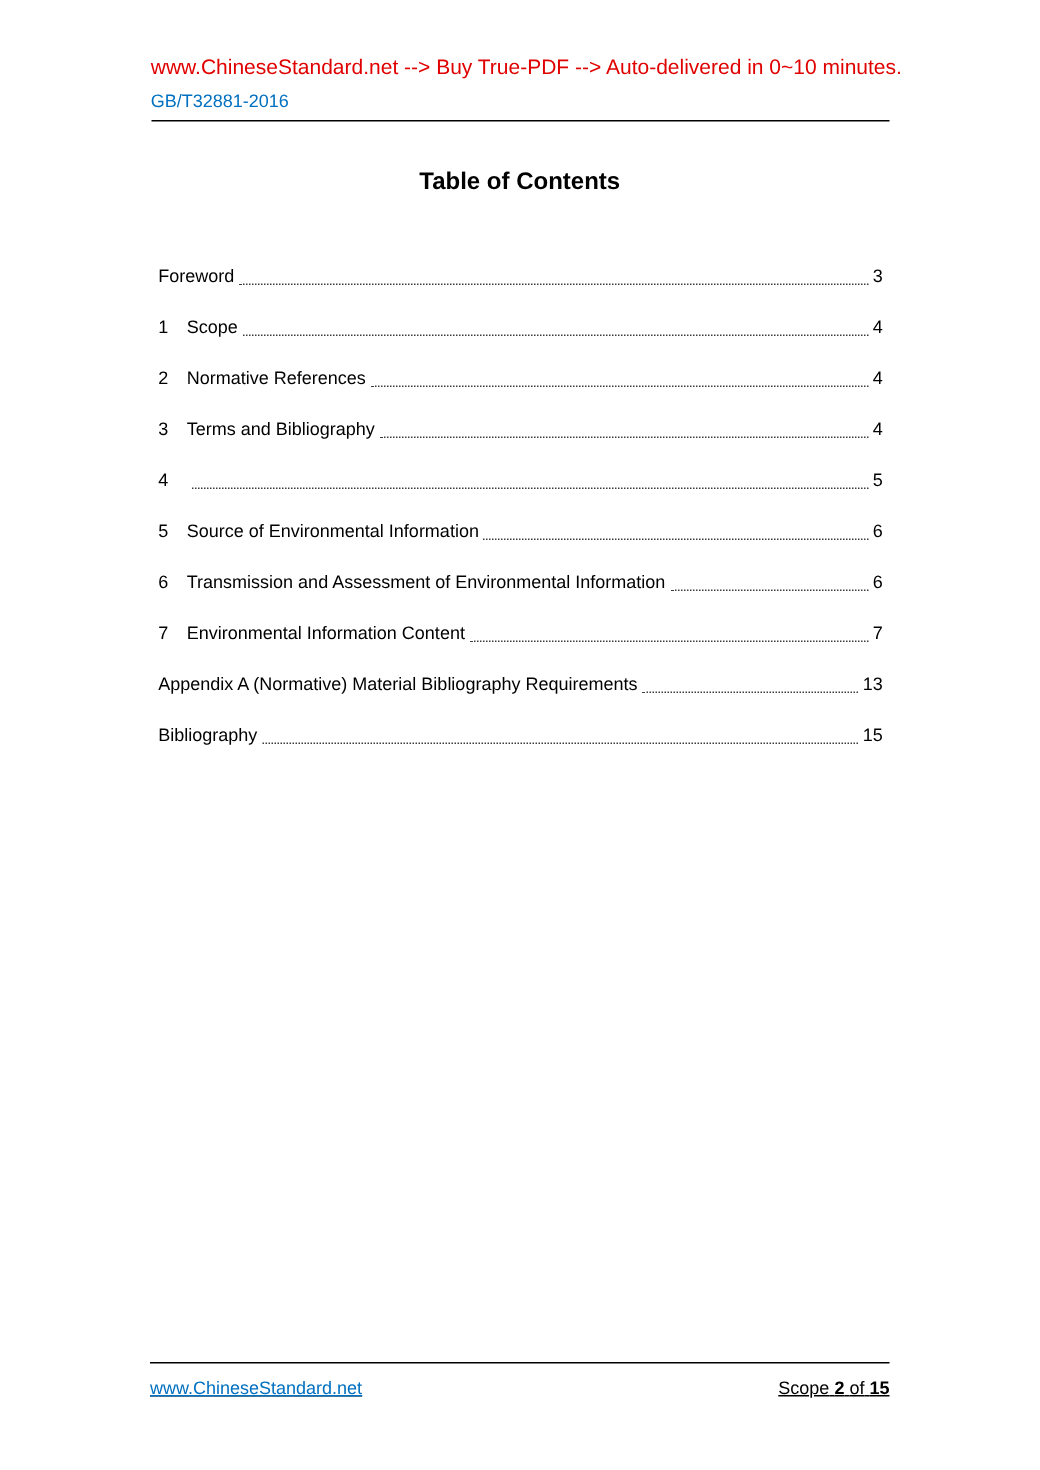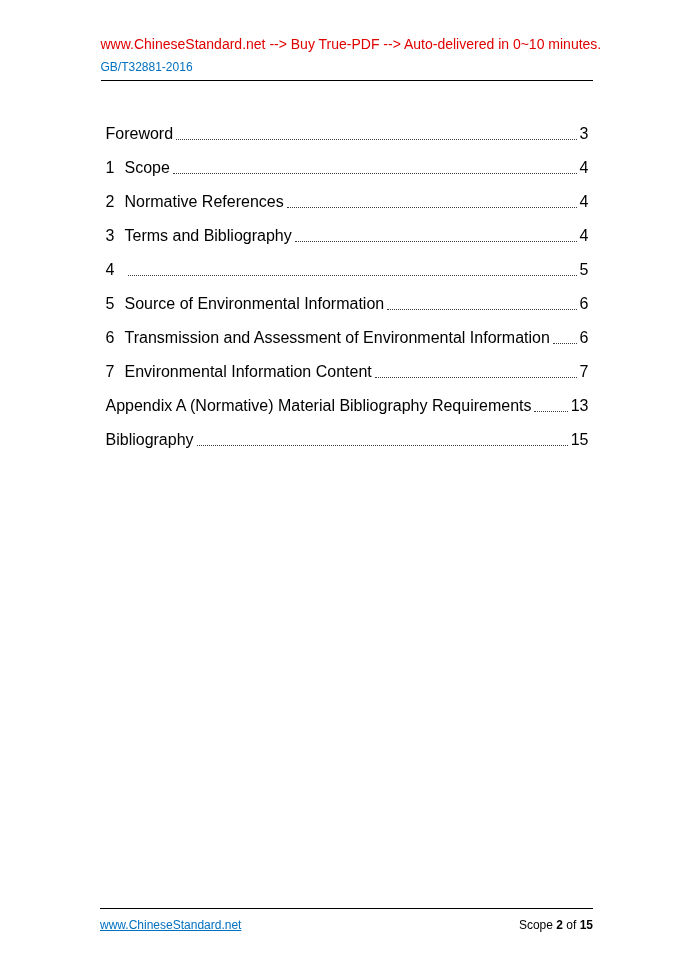--- a/index.html
+++ b/index.html
@@ -54,21 +54,21 @@
   }
 
   .toc {
     margin-top: 44px;
     padding: 0 4px 0 5px;
   }
 
   .toc-entry {
     display: flex;
     align-items: flex-end;
-    font-size: 16px;
+    font-size: 12px;
     line-height: 18px;
     margin-bottom: 16px;
     color: #000;
   }
 
   .toc-num {
     flex: 0 0 auto;
     width: 19px;
   }
 
@@ -96,20 +96,21 @@
   }
 
   .footer .rule { margin-top: 0; }
 
   .footer-row {
     display: flex;
     justify-content: space-between;
     align-items: center;
     margin-top: 9px;
     font-size: 12px;
+    text-decoration: underline;
   }
 
   .footer-link {
     color: #0070c0;
     text-decoration: underline;
     cursor: pointer;
   }
 
   .page-indicator { color: #000; }
   .page-indicator .pg-num { font-weight: bold; }
@@ -118,20 +119,21 @@
 <body>
 
 <div class="page">
   <div class="content">
     <div class="promo">www.ChineseStandard.net --&gt; Buy True-PDF --&gt; Auto-delivered in 0~10 minutes.</div>
 
     <div class="std-code">GB/T32881-2016</div>
 
     <hr class="rule">
 
+    <div class="doc-title">Table of Contents</div>
 
     <div class="toc">
       <div class="toc-entry">
 
         <span class="toc-title">Foreword</span>
         <span class="toc-dots"></span>
         <span class="toc-page">3</span>
       </div>
 
       <div class="toc-entry">

